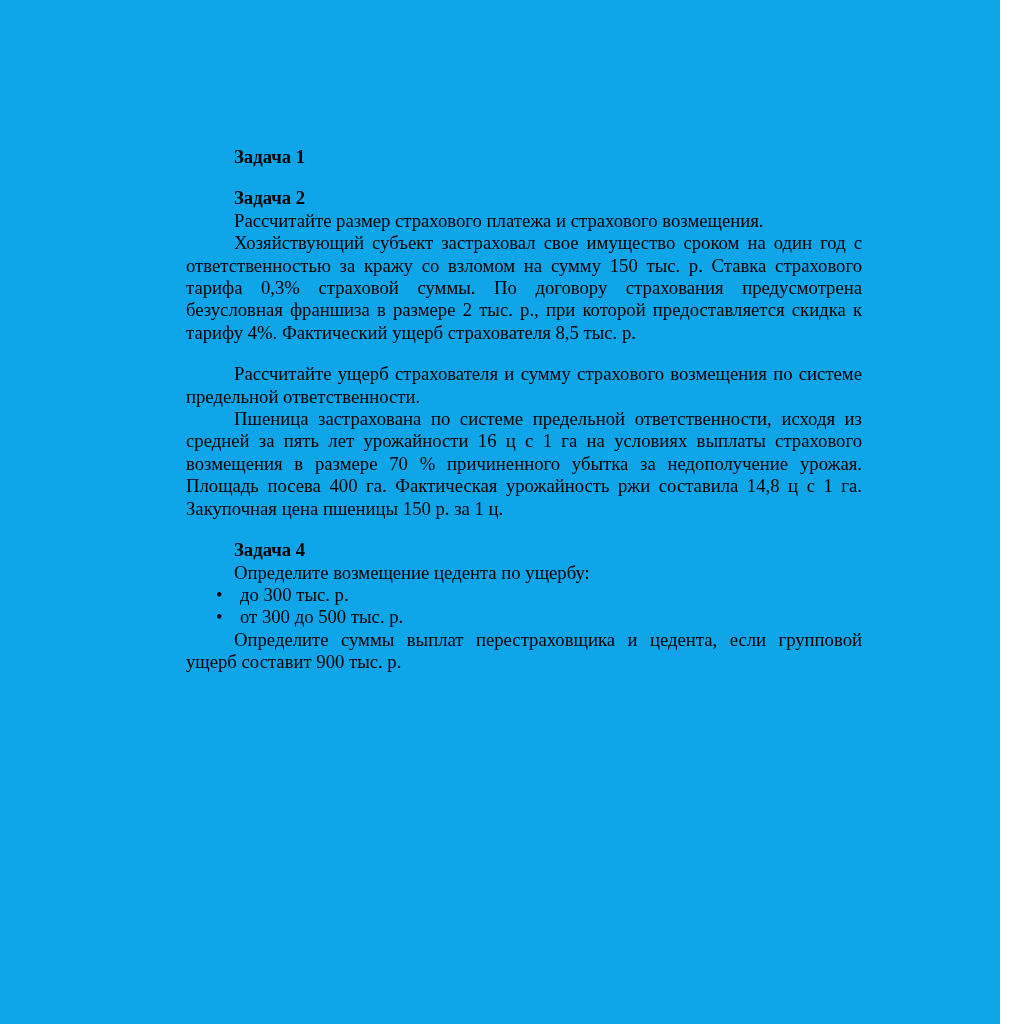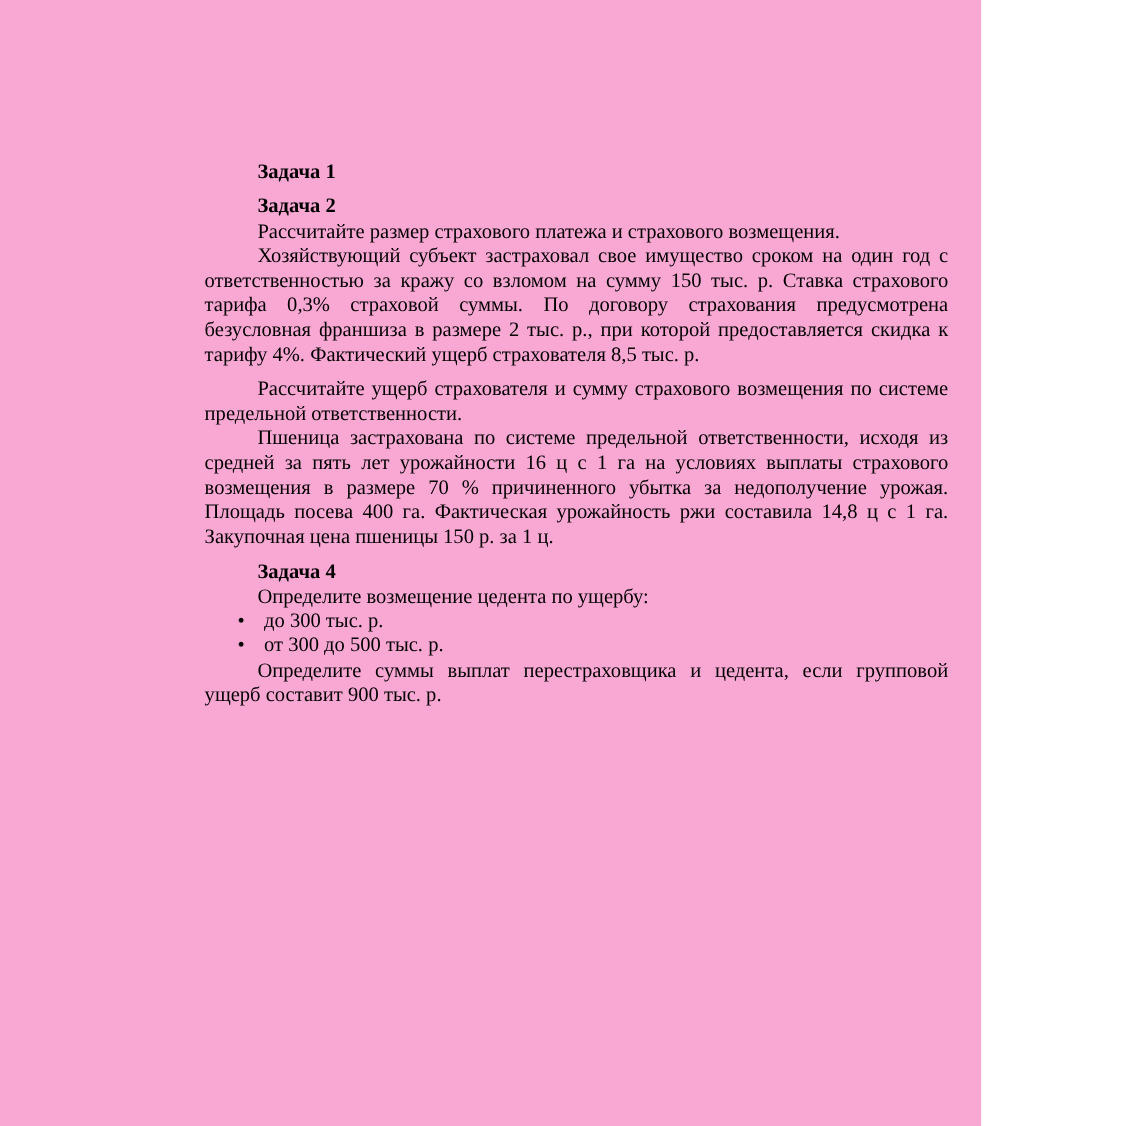--- a/index.html
+++ b/index.html
@@ -2,37 +2,37 @@
 <html><head>
 <meta charset="utf-8">
 <style>
   html, body {
     margin: 0;
     padding: 0;
     background: #ffffff;
   }
   .page {
     position: relative;
-    width: 892px;
+    width: 1000px;
     height: 1024px;
-    background: #f9a8d4;
+    background: #0ea5e9;
     overflow: hidden;
   }
   .content {
     position: absolute;
     left: 186px;
     top: 146px;
     width: 676px;
     color: #000000;
     font-family: "Liberation Serif", "DejaVu Serif", serif;
     font-size: 18.7px;
     line-height: 22.4px;
   }
   .task + .task {
-    margin-top: 9px;
+    margin-top: 19px;
   }
   .heading {
     margin: 0;
     font-weight: 700;
     text-indent: 48px;
     text-align: left;
   }
   .para {
     margin: 0;
     text-align: justify;

